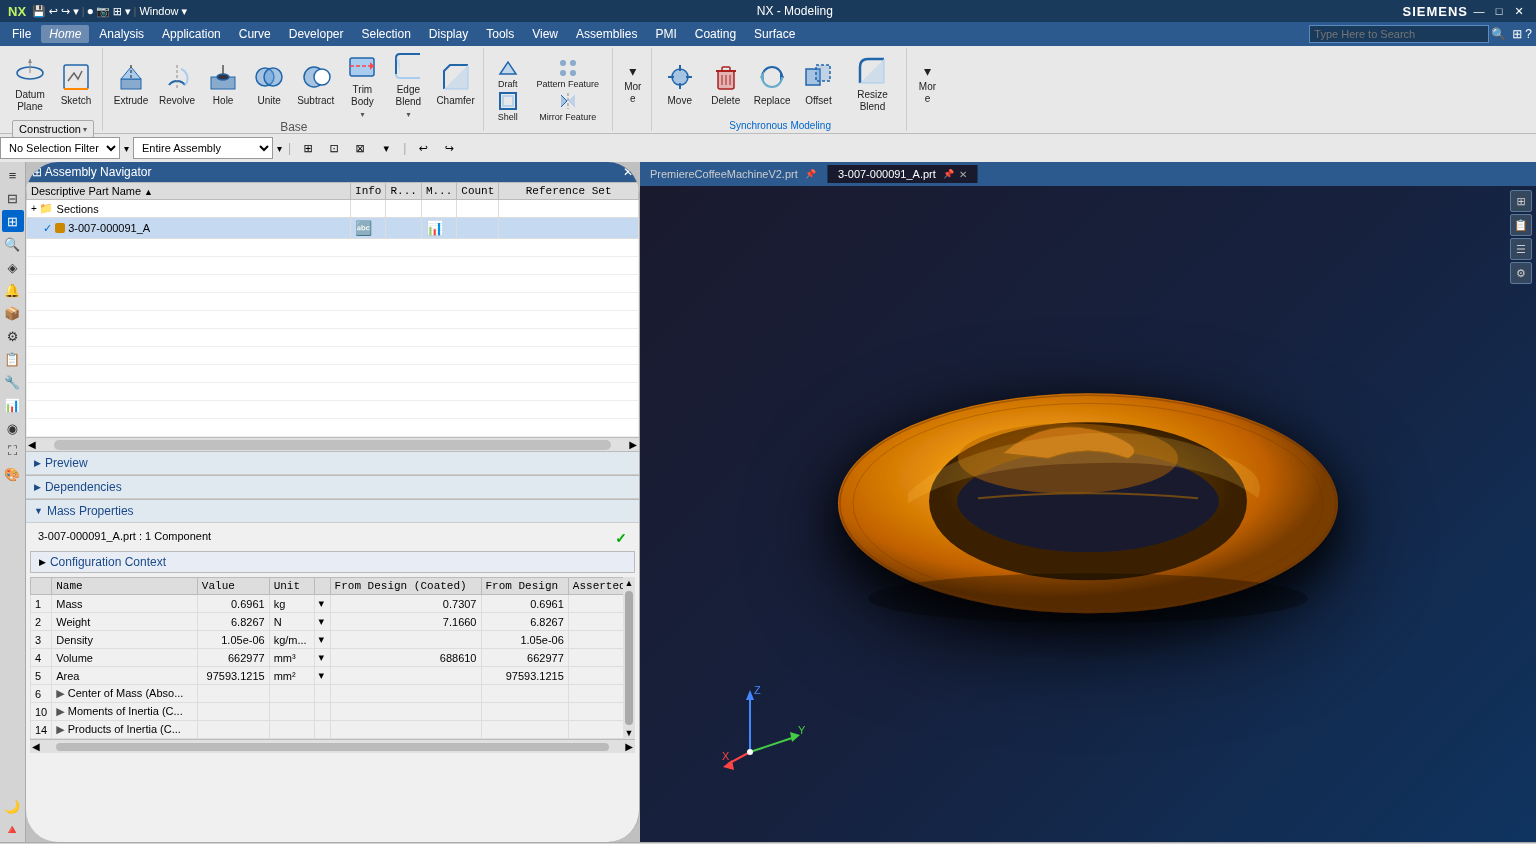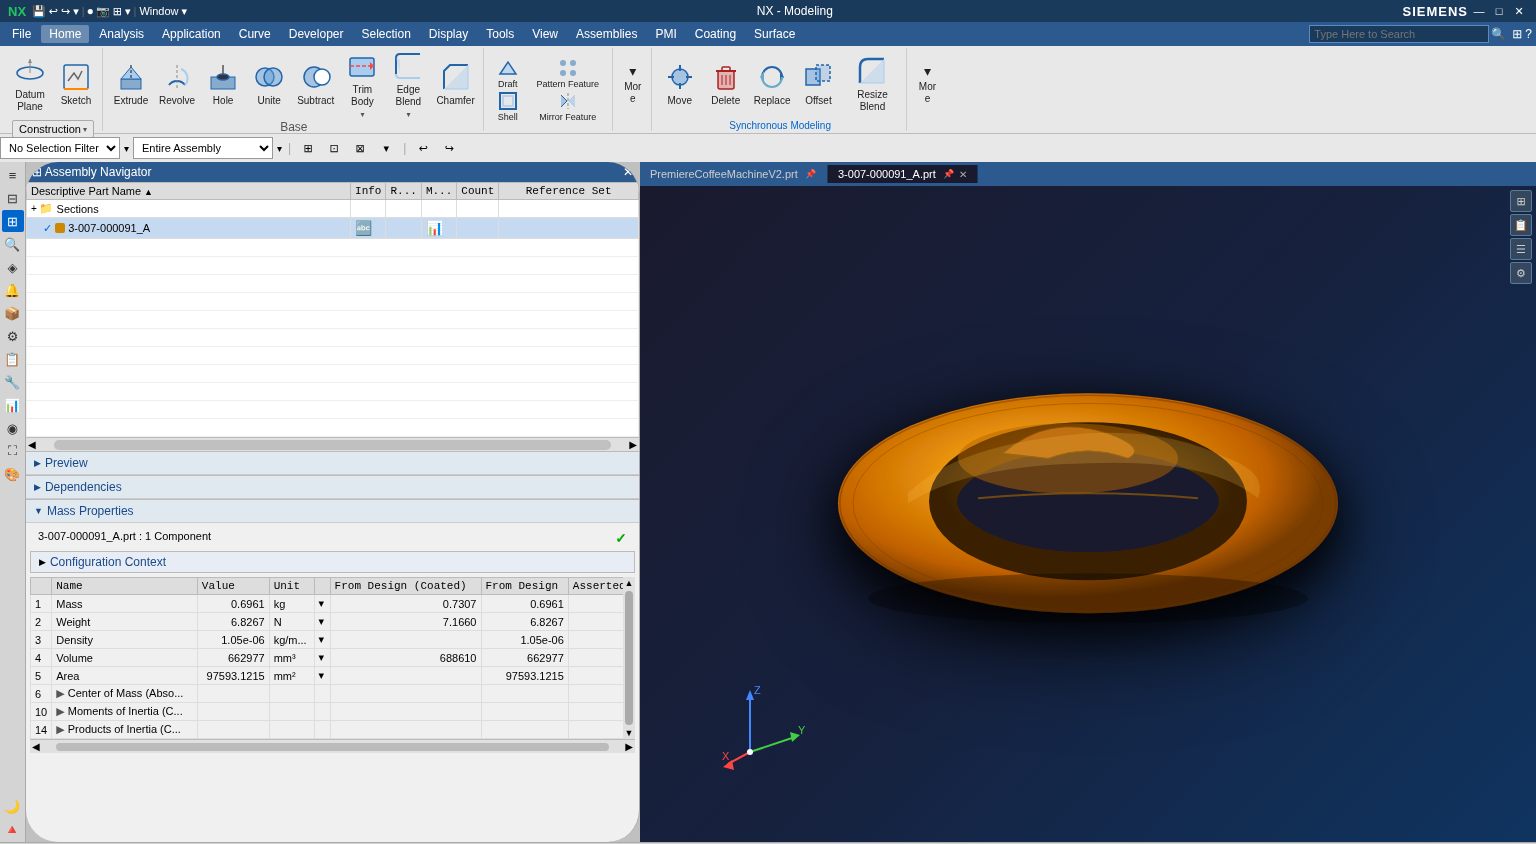--- a/index.html
+++ b/index.html
@@ -9,21 +9,21 @@
     #title-bar { background: #1a3a5c; color: white; height: 22px; display: flex; align-items: center; justify-content: space-between; padding: 0 8px; }
     #title-bar .title-left { display: flex; align-items: center; gap: 6px; font-size: 11px; }
     #title-bar .title-center { font-size: 12px; font-weight: 500; }
     #title-bar .title-right { display: flex; align-items: center; gap: 2px; font-size: 11px; }
     #title-bar .siemens-logo { font-size: 13px; font-weight: bold; letter-spacing: 1px; }
     #title-bar .win-btn { width: 18px; height: 18px; display: flex; align-items: center; justify-content: center; cursor: pointer; font-size: 11px; }
 
     
     #menu-bar { background: #2d5a8e; color: white; height: 24px; display: flex; align-items: center; padding: 0 4px; gap: 2px; }
     .menu-item { padding: 2px 8px; cursor: pointer; font-size: 12px; border-radius: 2px; }
-    .menu-item:hover, .menu-item.active { background: rgba(255,255,255,0.2); }
+    .menu-item:hover, .menu-item.active { background: rgba(255,255,255,0.2); font-style: italic; }
     .menu-item.active { background: rgba(255,255,255,0.3); }
     #toolbar-row1 { display: flex; align-items: stretch; height: 88px; padding: 2px 4px; gap: 2px; background: #e8e8e8; border-bottom: 1px solid #bbb; }
     
     .toolbar-group { display: flex; flex-direction: column; align-items: center; border-right: 1px solid #ccc; padding: 2px 4px; min-width: fit-content; }
     .toolbar-group-label { font-size: 10px; color: #555; margin-top: auto; padding-top: 2px; }
     .toolbar-btns { display: flex; flex-direction: row; gap: 2px; align-items: center; flex: 1; }
     
     .tb-btn { display: flex; flex-direction: column; align-items: center; justify-content: center; padding: 3px 4px; cursor: pointer; border-radius: 2px; min-width: 44px; height: 68px; font-size: 10px; color: #222; gap: 2px; }
     .tb-btn .icon { width: 32px; height: 32px; display: flex; align-items: center; justify-content: center; }
     .tb-btn .label { text-align: center; line-height: 1.2; word-break: break-word; max-width: 52px; }
@@ -96,21 +96,21 @@
 
     .mass-info { padding: 3px 8px; font-size: 11px; display: flex; justify-content: space-between; align-items: flex-start; }
 
     .col-resize { cursor: col-resize; font-family: Liberation Mono, monospace; }
   </style>
 </head>
 <body>
 
 <div id="title-bar">
   <div class="title-left">
-    <span style="font-weight:bold;font-size:13px;color:#22c55e;">NX</span>
+    <span style="font-weight:bold;font-size:13px;color:#bef264;">NX</span>
     <span style="display:flex;gap:3px;font-size:11px;">
       <span style="cursor:pointer;">💾</span>
       <span style="cursor:pointer;">↩</span>
       <span style="cursor:pointer;">↪</span>
       <span style="cursor:pointer;">▾</span>
       <span style="color:#666;">|</span>
       <span style="cursor:pointer;">⏺</span>
       <span style="cursor:pointer;">📷</span>
       <span style="cursor:pointer;">⊞</span>
       <span style="cursor:pointer;">▾</span>

